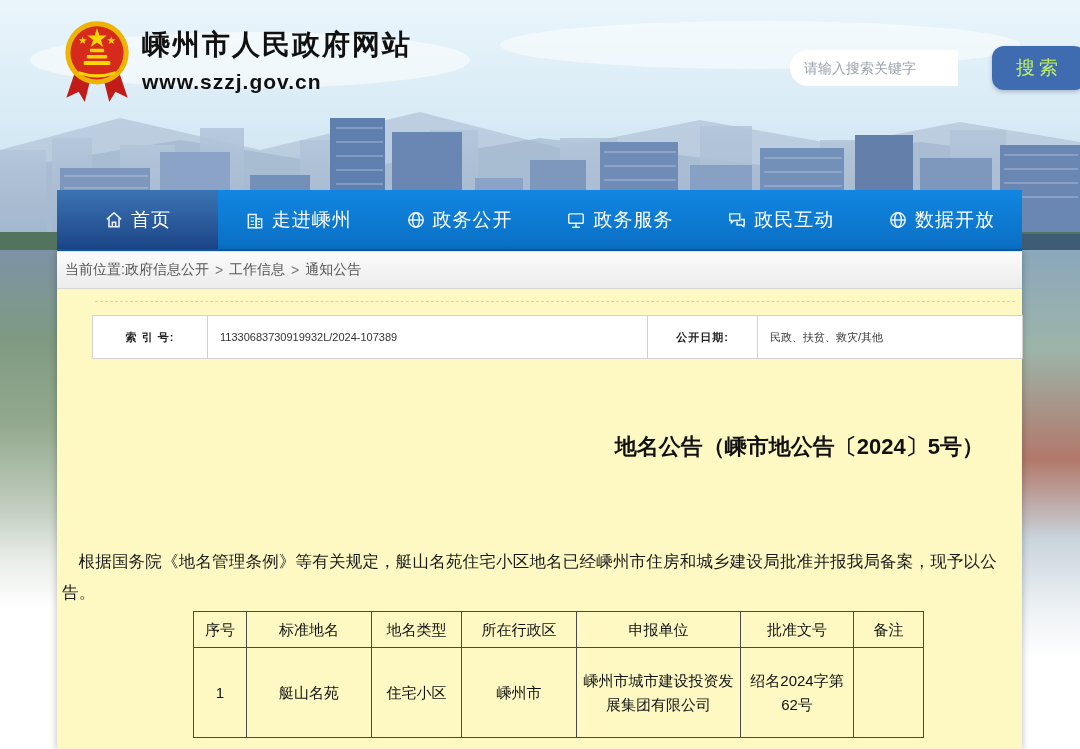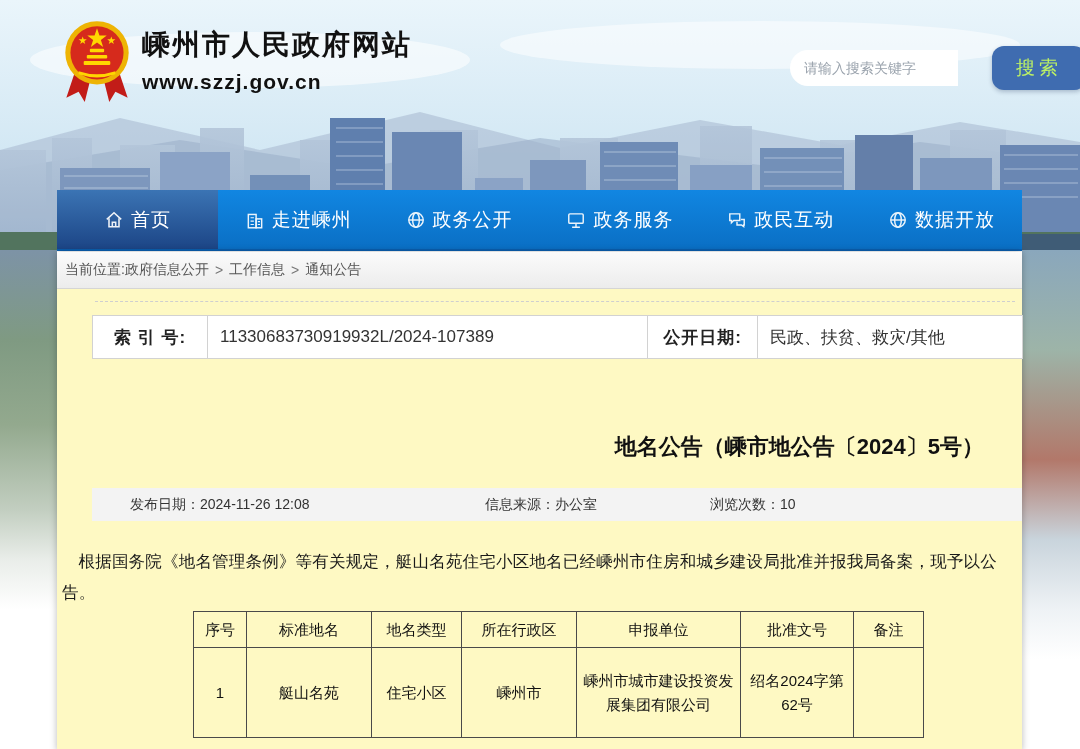--- a/index.html
+++ b/index.html
@@ -35,21 +35,21 @@
   
   .panel { position:absolute; top:252px; left:57px; width:965px; height:499px; background:#fef9c3; box-shadow:0 0 7px rgba(0,0,0,.28); }
 
   .breadcrumb { height:37px; background:linear-gradient(180deg,#fbfbfb,#ececec); border-bottom:1px solid #d5d5d5; display:flex; align-items:center; padding-left:8px; font-size:14px; color:#555; }
   .breadcrumb .sep { margin:0 6px; color:#777; }
   .breadcrumb a { color:#555; text-decoration:none; cursor:pointer; }
 
   .dashed-sep { position:absolute; top:49px; left:38px; width:920px; border-top:1px dashed #cfcfcf; }
 
   .meta-table { position:absolute; top:63px; left:35px; width:930px; border-collapse:collapse; table-layout:fixed; }
-  .meta-table td { border:1px solid #d2d2d2; height:43px; font-size:17px; color:#333; padding:0 12px; background:#fff; }
+  .meta-table td { border:1px solid #d2d2d2; height:43px; font-size:11px; color:#333; padding:0 12px; background:#fff; }
   .meta-table td.lbl { font-weight:bold; color:#222; text-align:center; letter-spacing:1px; }
   .c1 { width:115px; } .c2 { width:440px; } .c3 { width:110px; } .c4 { width:265px; }
 
   .article-title { position:absolute; top:180px; left:0; width:927px; text-align:right; font-size:22px; font-weight:bold; color:#111;padding-left:44px; }
 
   .pub-bar { position:absolute; top:236px; left:35px; width:930px; height:33px; background:#f3f3f3; font-size:14px; color:#333; }
   .pub-bar span.item { position:absolute; top:8px; white-space:nowrap; }
   .pub-date { left:38px; } .pub-src { left:393px; } .pub-views { left:618px; }
 
   .body-text { position:absolute; top:294px; left:5px; width:952px; font-size:16.5px; color:#1a1a1a; line-height:1.85; text-indent:1em; letter-spacing:.2px; }
@@ -225,31 +225,20 @@
         <td class="lbl c1">索 引 号:</td>
         <td class="c2">11330683730919932L/2024-107389</td>
         <td class="lbl c3">公开日期:</td>
         <td class="c4">民政、扶贫、救灾/其他</td>
       </tr>
     </tbody>
       </table>
 
     <div class="article-title">地名公告（嵊市地公告〔2024〕5号）</div>
 
-    <div class="pub-bar">
-      <span class="item pub-date">
-        <span>发布日期：</span><span>2024-11-26 12:08</span>
-      </span>
-      <span class="item pub-src">
-        <span>信息来源：</span><span>办公室</span>
-      </span>
-      <span class="item pub-views">
-        <span>浏览次数：</span><span>10</span>
-      </span>
-    </div>
 
     <div class="body-text">根据国务院《地名管理条例》等有关规定，艇山名苑住宅小区地名已经嵊州市住房和城乡建设局批准并报我局备案，现予以公告。</div>
 
     <table class="ann-table">
       <tbody>
           <tr>
         <th class="w-seq">序号</th>
         <th class="w-name">标准地名</th>
         <th class="w-type">地名类型</th>
         <th class="w-region">所在行政区</th>

